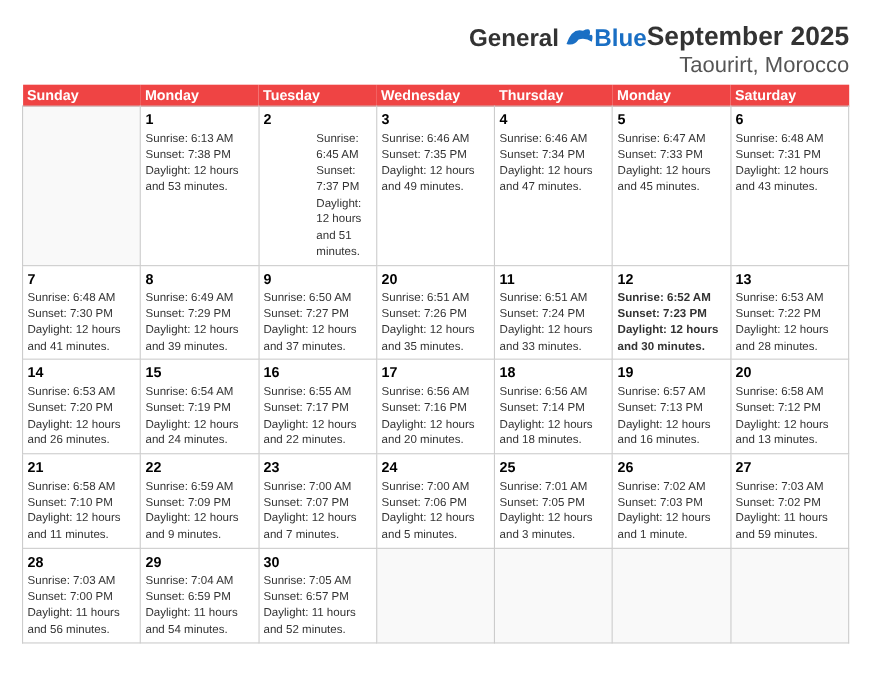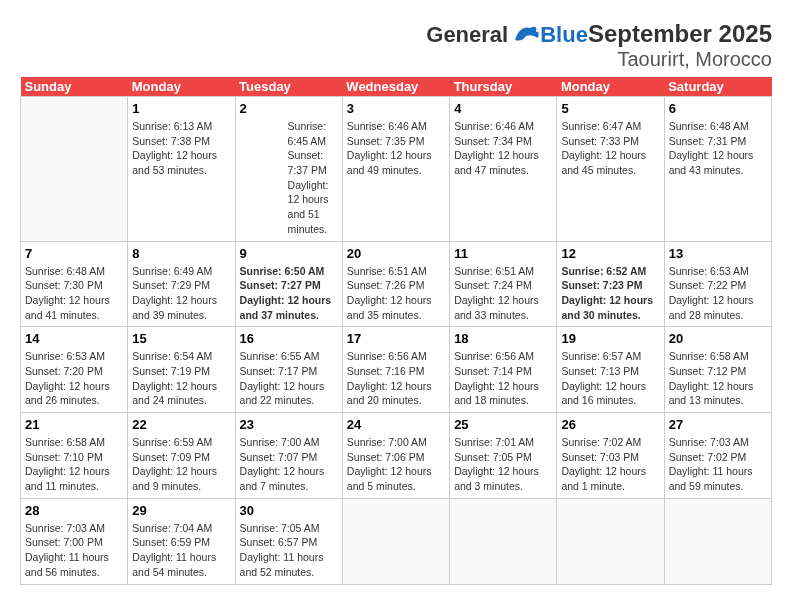--- a/index.html
+++ b/index.html
@@ -152,21 +152,21 @@
 Daylight: 12 hours and 41 minutes.</div>
         </td>
         <td>
           <div class="day-number">8</div>
           <div class="day-info" style="white-space: pre-line;">Sunrise: 6:49 AM
 Sunset: 7:29 PM
 Daylight: 12 hours and 39 minutes.</div>
         </td>
         <td>
           <div class="day-number">9</div>
-          <div class="day-info" style="white-space: pre-line; font-weight: bold;">Sunrise: 6:50 AM
+          <div class="day-info" style="white-space: pre-line;">Sunrise: 6:50 AM
 Sunset: 7:27 PM
 Daylight: 12 hours and 37 minutes.</div>
         </td>
         <td>
           <div class="day-number">20</div>
           <div class="day-info" style="white-space: pre-line;">Sunrise: 6:51 AM
 Sunset: 7:26 PM
 Daylight: 12 hours and 35 minutes.</div>
         </td>
         <td>

